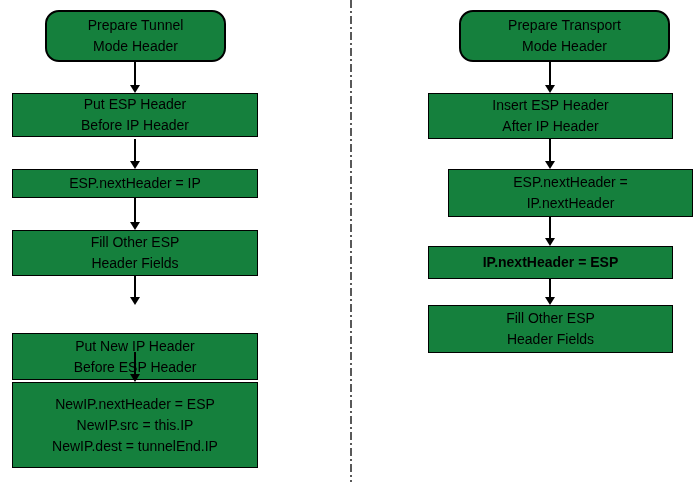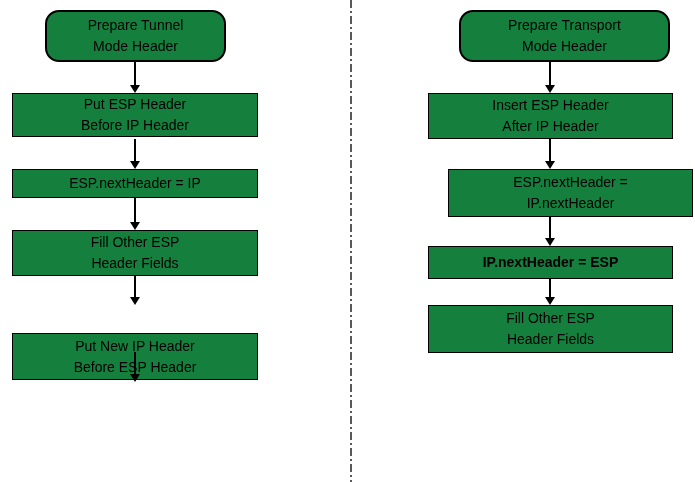--- a/index.html
+++ b/index.html
@@ -104,20 +104,23 @@
   </div>
 
   <div class="node" style="left:12px; top:305px; width:246px; height:47px;margin-top:28px;">Put New IP Header
 Before ESP Header</div>
 
   <div class="arrow" style="left:130px; top:352px; height:30px;">
     <div class="shaft" style="height:23px;"></div>
     <div class="head"></div>
   </div>
 
+  <div class="node" style="left:12px; top:382px; width:246px; height:86px;">NewIP.nextHeader = ESP
+NewIP.src = this.IP
+NewIP.dest = tunnelEnd.IP</div>
 
   <div class="node terminator" style="left:459px; top:10px; width:211px; height:52px;">Prepare Transport
 Mode Header</div>
 
   <div class="arrow" style="left:545px; top:62px; height:31px;">
     <div class="shaft" style="height:24px;"></div>
     <div class="head"></div>
   </div>
 
   <div class="node" style="left:428px; top:93px; width:245px; height:46px;">Insert ESP Header

